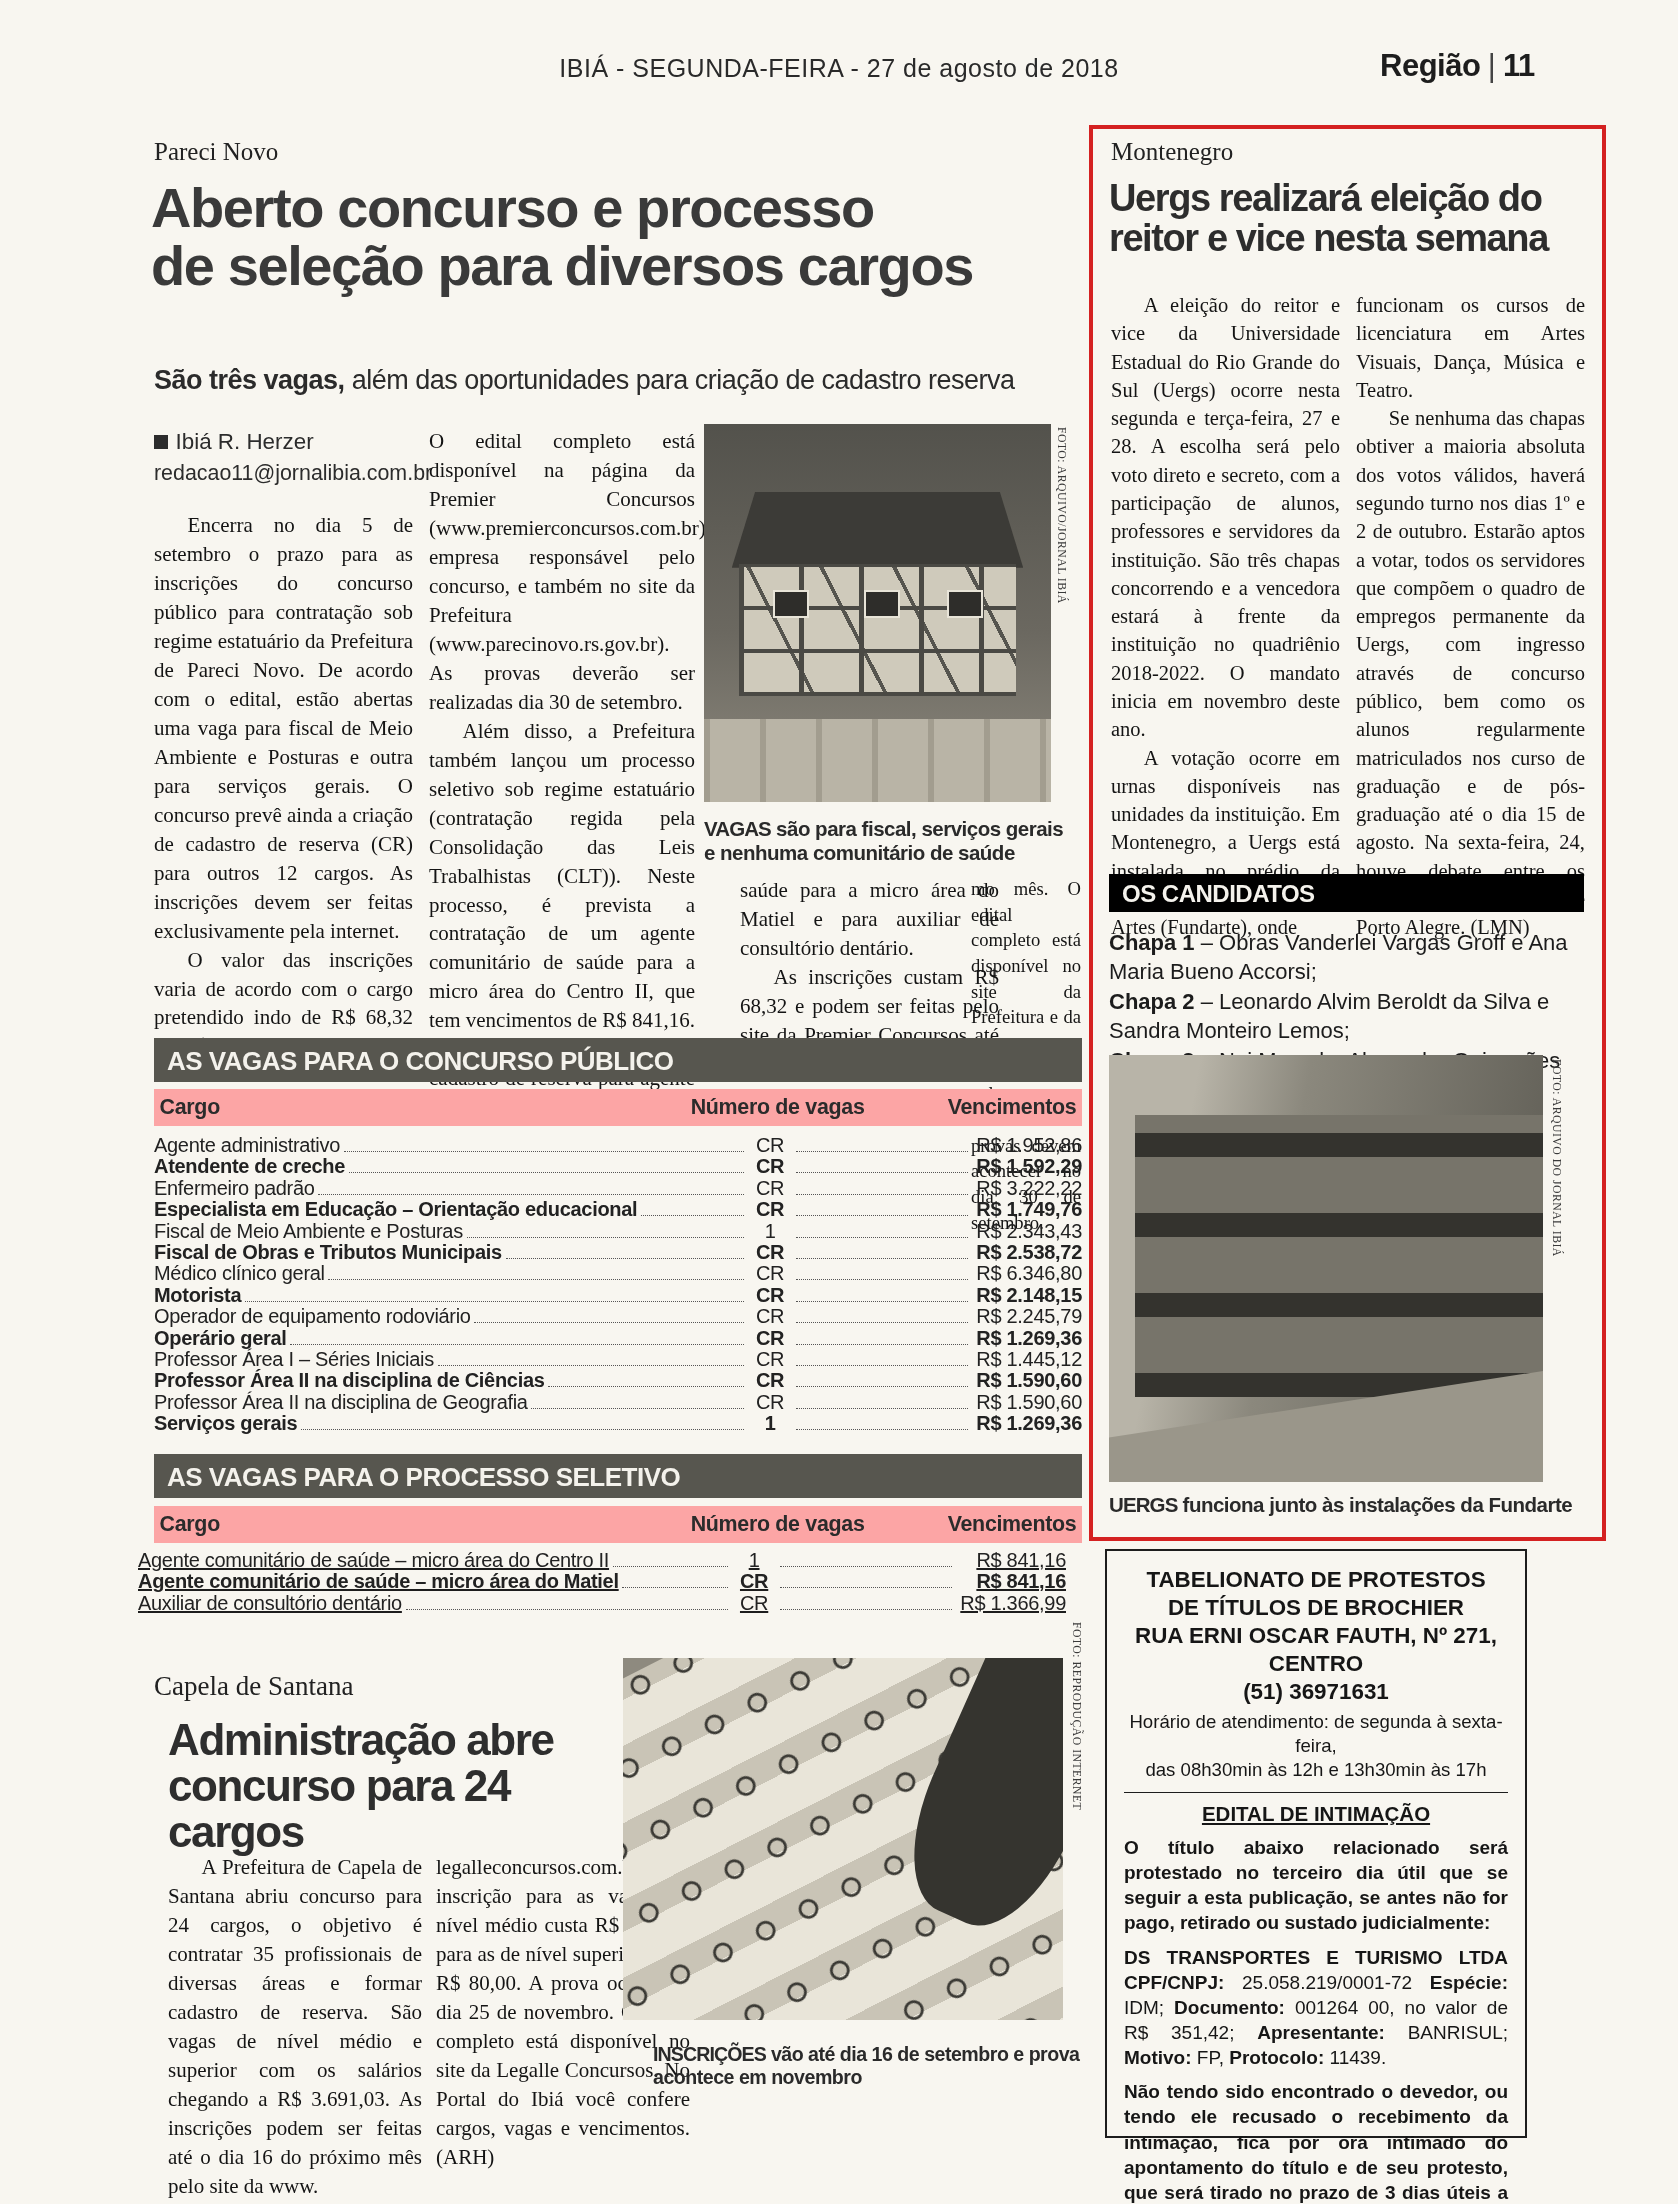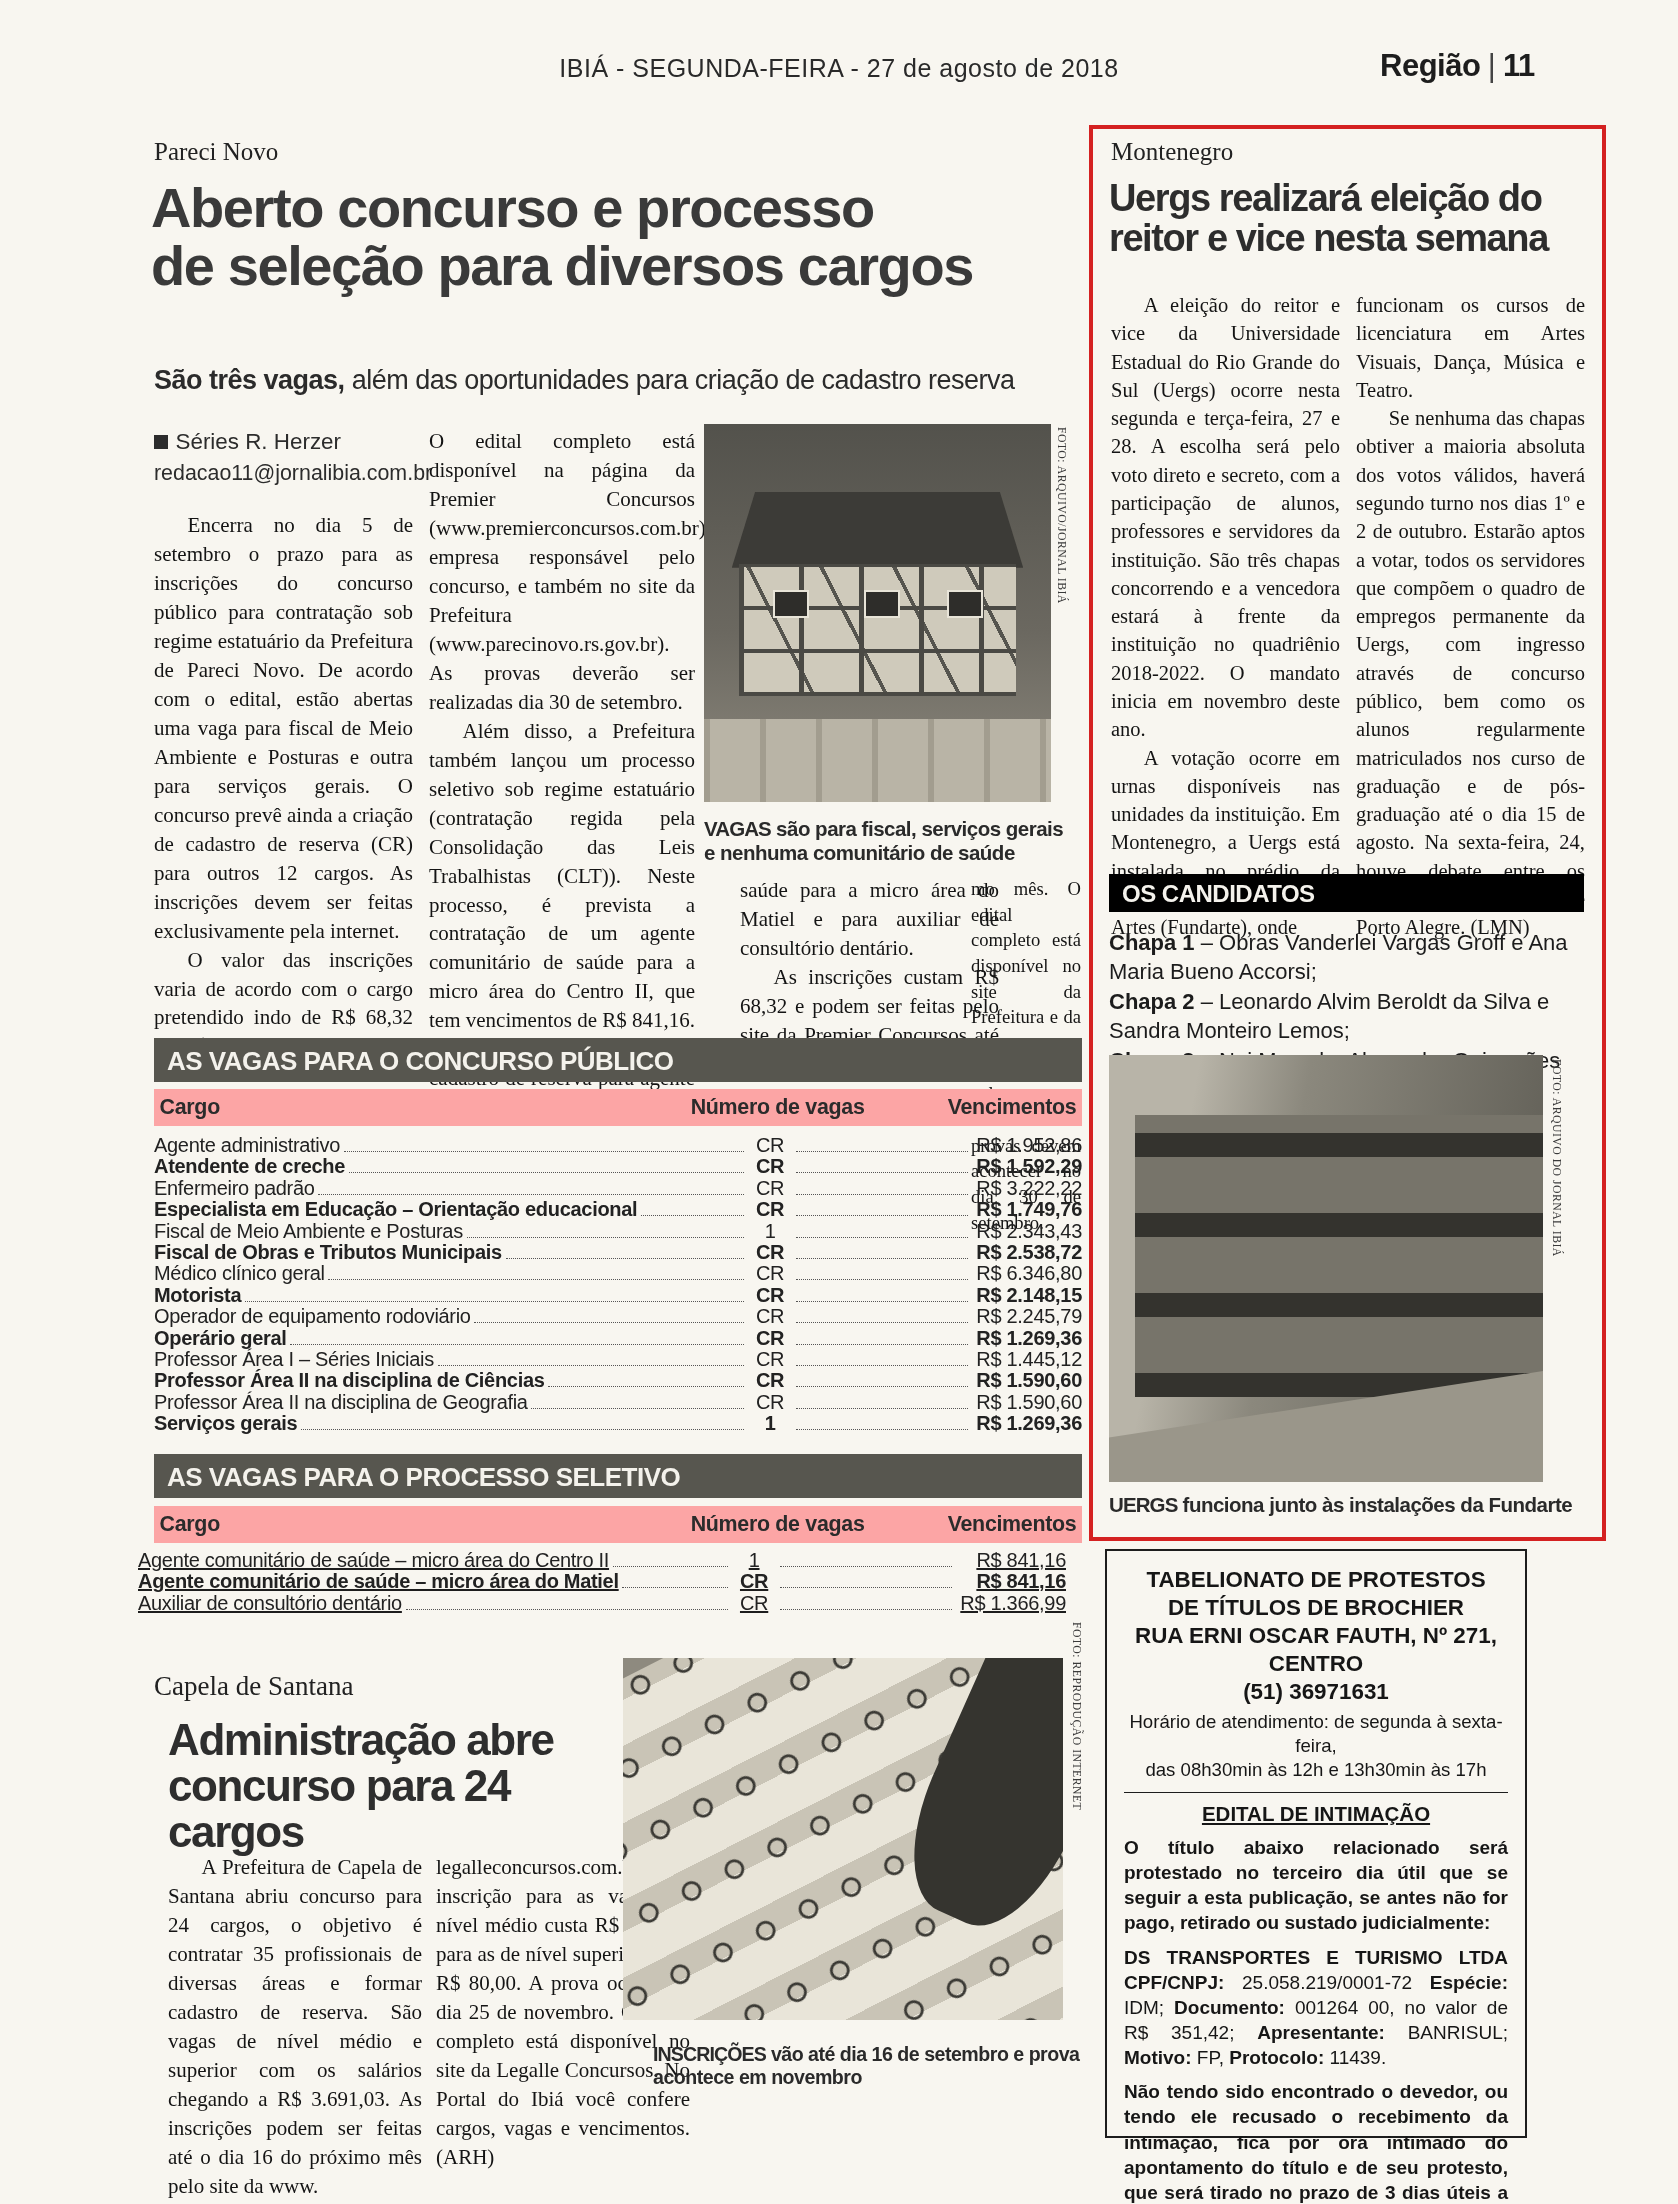--- a/index.html
+++ b/index.html
@@ -109,21 +109,21 @@
   <div class="abs kicker" style="left:154px;top:138px;">Pareci Novo</div>
   <div class="abs headline" style="left:151px;top:179px;width:914px;font-size:56px;">
     <div>Aberto concurso e processo</div>
     <div>de seleção para diversos cargos</div>
   </div>
   <div class="abs sans" style="left:154px;top:365px;width:932px;font-size:27px;color:#2b2b2b;letter-spacing:-0.5px;">
     <b>São três vagas,</b><span> além das oportunidades para criação de cadastro reserva</span>
   </div>
 
   <div class="abs byline-name" style="left:154px;top:429px;">
-    <span class="sq"></span><span>Séries R. Herzer</span>
+    <span class="sq"></span><span>Ibiá R. Herzer</span>
   </div>
   <div class="abs byline-mail" style="left:154px;top:461px;">redacao11@jornalibia.com.br</div>
 
   <div class="abs bodycol" style="left:154px;top:511px;width:259px;">
     <p class="ind">Encerra no dia 5 de setembro o prazo para as inscrições do concurso público para contratação sob regime estatuário da Prefeitura de Pareci Novo. De acordo com o edital, estão abertas uma vaga para fiscal de Meio Ambiente e Posturas e outra para serviços gerais. O concurso prevê ainda a criação de cadastro de reserva (CR) para outros 12 cargos. As inscrições devem ser feitas exclusivamente pela internet.</p>
     <p class="ind">O valor das inscrições varia de acordo com o cargo pretendido indo de R$ 68,32 até R$ 102,48.</p>
   </div>
   <div class="abs bodycol" style="left:429px;top:427px;width:266px;">
     <p>O edital completo está disponível na página da Premier Concursos (www.premierconcursos.com.br), empresa responsável pelo concurso, e também no site da Prefeitura (www.parecinovo.rs.gov.br). As provas deverão ser realizadas dia 30 de setembro.</p>
     <p class="ind">Além disso, a Prefeitura também lançou um processo seletivo sob regime estatuário (contratação regida pela Consolidação das Leis Trabalhistas (CLT)). Neste processo, é prevista a contratação de um agente comunitário de saúde para a micro área do Centro II, que tem vencimentos de R$ 841,16. Há ainda a formação de cadastro de reserva para agente comunitário de</p>

